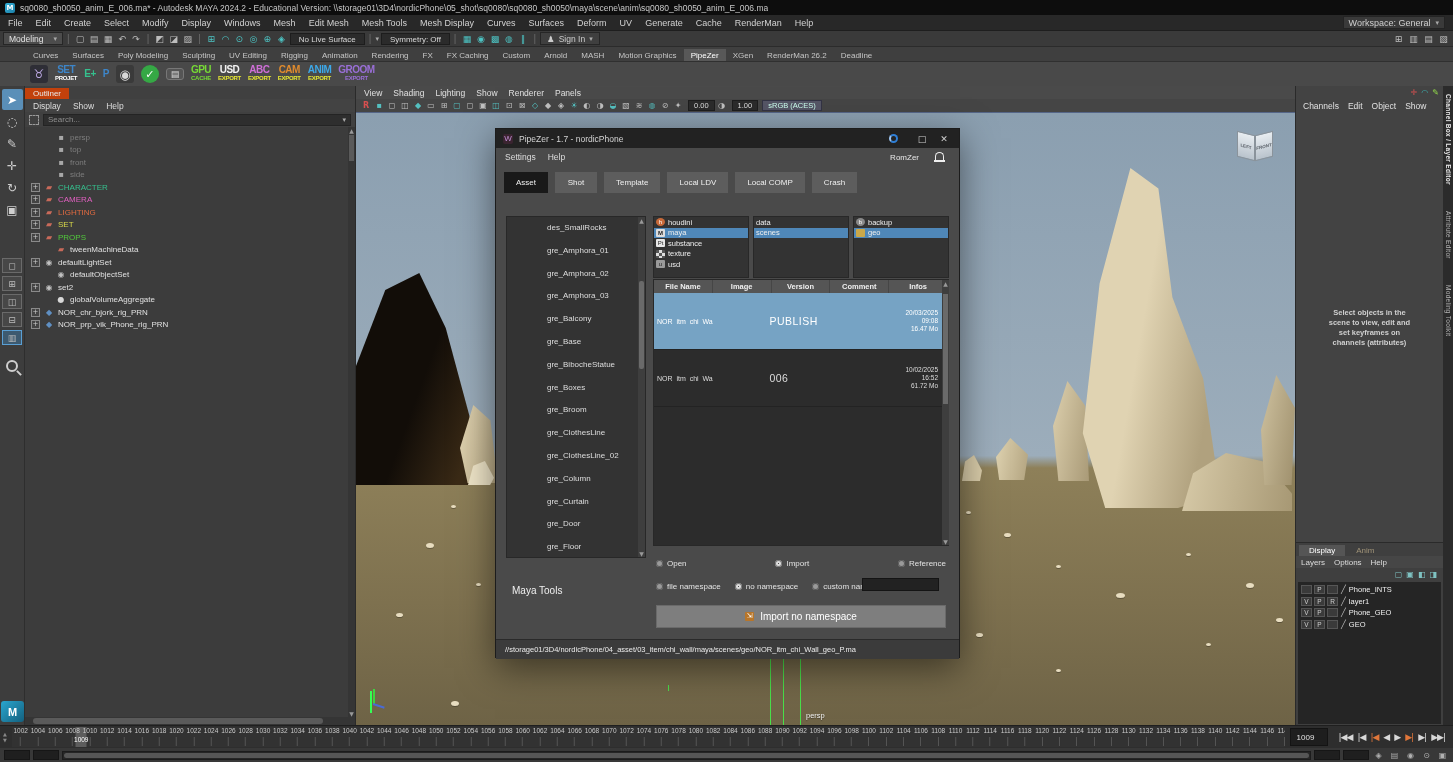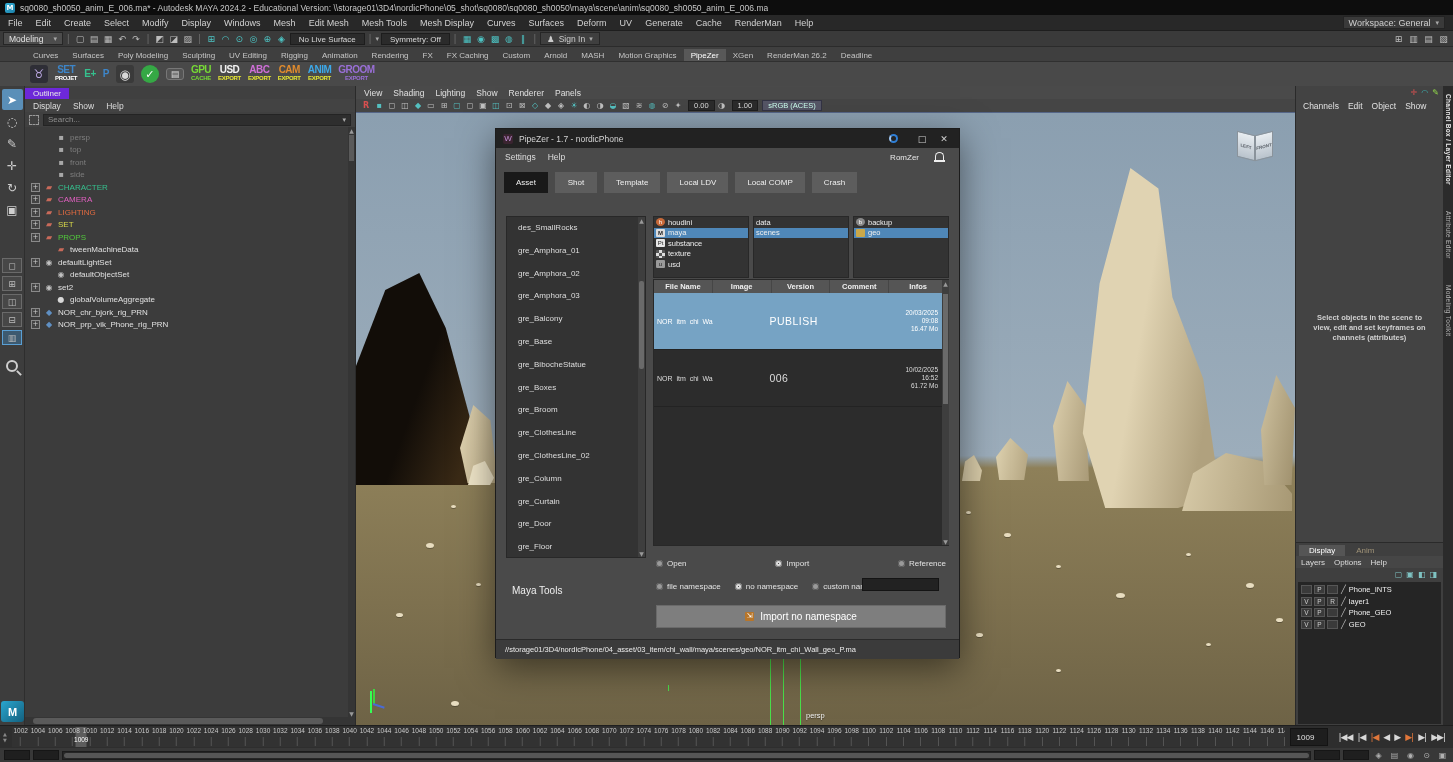--- a/index.html
+++ b/index.html
@@ -52,21 +52,21 @@
 .tool.active{background:#5a8fb8;color:#fff;}
 .tool-gap{height:34px;}
 .layout-btn{width:20px;height:15px;border:1px solid #6a6a6a;background:#474747;display:flex;align-items:center;justify-content:center;font-size:9px;color:#bbb;margin-top:2px;}
 .layout-btn.active{border-color:#5a9fd4;background:#3d5a70;}
 .magnifier{margin-top:14px;position:relative;width:12px;height:12px;border:2px solid #cfcfcf;border-radius:50%;}
 .magnifier::after{content:"";position:absolute;width:6px;height:2px;background:#cfcfcf;transform:rotate(45deg);left:8px;top:10px;}
 
 
 .outliner{width:331px;background:#404040;display:flex;flex-direction:column;border-right:1px solid #2a2a2a;position:relative;}
 .out-title{height:13px;display:flex;align-items:flex-end;}
-.out-title span{background:#6d28d9;color:#e8e8e8;font-size:8px;padding:1px 8px;}
+.out-title span{background:#c2410c;color:#e8e8e8;font-size:8px;padding:1px 8px;}
 .out-menus{height:13px;display:flex;gap:12px;align-items:center;padding-left:8px;background:#434343;font-size:8.5px;color:#ddd;}
 .out-search{height:15px;display:flex;align-items:center;gap:4px;padding:0 4px;background:#404040;}
 .out-search .sico{width:10px;height:10px;border:1px dashed #9a9a9a;}
 .out-search .sfield{flex:1;background:#2e2e2e;border:1px solid #242424;height:12px;display:flex;align-items:center;justify-content:space-between;padding:0 4px;font-size:8px;color:#8f8f8f;}
 .out-list{flex:1;background:#3c3c3c;overflow:hidden;padding-top:4px;position:relative;}
 .out-row{height:12.5px;display:flex;align-items:center;font-size:8px;color:#e0e0e0;}
 .out-exp{width:9px;height:9px;border:1px solid #8a8a8a;font-size:7px;line-height:7px;text-align:center;color:#ccc;margin-right:3px;background:#444;}
 .out-exp.spacer{visibility:hidden;}
 .out-ico{width:12px;text-align:center;font-size:8px;margin-right:3px;}
 .out-label.muted{color:#7d7d7d;}
@@ -97,21 +97,21 @@
 .vc-front{left:21px;top:6px;transform:skewY(-14deg);}
 .axis-gizmo{position:absolute;width:20px;height:24px;}
 .axis-y{position:absolute;left:9px;bottom:4px;width:2px;height:16px;background:#3fd43f;}
 .axis-x{position:absolute;left:9px;bottom:4px;width:12px;height:2px;background:#4a6ad4;transform:rotate(18deg);transform-origin:left;}
 
 
 .rightpanel{width:148px;background:#434343;display:flex;flex-direction:column;border-left:1px solid #2a2a2a;}
 .cb-icons{height:13px;display:flex;justify-content:flex-end;gap:4px;padding:2px 4px 0;}
 .cb-ic{font-size:8px;line-height:9px;}
 .cb-menus{height:14px;display:flex;gap:9px;align-items:center;padding-left:7px;font-size:8.5px;color:#e0e0e0;}
-.cb-empty{flex:1;display:flex;align-items:center;justify-content:center;text-align:center;font-size:7.5px;font-weight:bold;color:#d0d0d0;padding:0 12px;line-height:10px;}
+.cb-empty{flex:1;display:flex;align-items:center;justify-content:center;text-align:center;font-size:7.5px;font-weight:bold;color:#d0d0d0;padding:0 28px;line-height:10px;}
 .layers-panel{height:183px;display:flex;flex-direction:column;border-top:1px solid #2a2a2a;background:#3f3f3f;}
 .lp-tabs{height:13px;display:flex;align-items:flex-end;gap:1px;padding-left:3px;}
 .lp-tab{font-size:8px;padding:1px 10px;color:#9f9277;}
 .lp-tab.active{background:#555;color:#fff;}
 .lp-menus{height:12px;display:flex;gap:9px;align-items:center;padding-left:5px;font-size:8px;color:#ddd;background:#464646;}
 .lp-icons{height:13px;display:flex;justify-content:flex-end;gap:4px;align-items:center;padding-right:6px;}
 .lp-ic{font-size:8px;color:#7fc2c2;}
 .lp-list{flex:1;background:#252525;margin:1px 2px;padding-top:2px;}
 .lp-row{height:11.5px;display:flex;align-items:center;gap:2px;padding-left:3px;font-size:7.5px;color:#eee;}
 .lp-box{width:11px;height:9px;background:#3a3a3a;border:1px solid #565656;font-size:6.5px;line-height:8px;text-align:center;color:#cfcfcf;}
@@ -159,21 +159,21 @@
 .bell::after{content:"";position:absolute;left:-2px;bottom:-2px;width:11px;height:2px;background:#f0f0f0;}
 .dlg-tabs{display:flex;gap:2px;margin:5px 8px 0;border-bottom:1px solid #2c2c2c;font-size:8px;}
 .dlg-tab{padding:3px 11px;color:#a8a8a8;}
 .dlg-tab.active{background:#2e2e2e;color:#fff;}
 .dlg-cats{display:flex;gap:7px;margin:6px 8px;}
 .dlg-cat{background:#5d5d5d;color:#efefef;font-size:8px;padding:6px 12px;min-width:42px;text-align:center;}
 .dlg-cat.active{background:#191919;}
 .dlg-body{position:absolute;left:0;top:0;right:0;bottom:0;pointer-events:none;}
 .dlg-body>*{pointer-events:auto;}
 .asset-list{position:absolute;left:10px;top:87px;width:140px;height:342px;background:#333;border:1px solid #282828;overflow:hidden;}
-.asset-row{height:22.8px;line-height:22.8px;padding-left:11px;font-size:8px;color:#dedede;}
+.asset-row{height:22.8px;line-height:22.8px;padding-left:40px;font-size:8px;color:#dedede;}
 .alist-scroll{position:absolute;right:0;top:0;bottom:0;width:7px;background:#3e3e3e;}
 .alist-scroll .thumb{position:absolute;left:1px;top:64px;width:5px;height:88px;background:#6a6a6a;border-radius:2px;}
 .alist-scroll .arr{position:absolute;left:0;width:7px;text-align:center;font-size:6px;color:#999;}
 .pane{position:absolute;top:87px;width:96px;height:62px;background:#333;border:1px solid #282828;overflow:hidden;}
 .pane-row{height:10.5px;display:flex;align-items:center;gap:3px;padding-left:2px;font-size:7.5px;color:#eee;}
 .pane-row.sel{background:#4f87b8;}
 .pi{width:9px;height:8px;font-size:6px;line-height:8px;text-align:center;background:#777;color:#222;border-radius:1px;flex:0 0 9px;}
 .pi.maya-icon{background:#ddd;font-weight:bold;}
 .pi.houdini-icon{background:#c86a3a;color:#fff;border-radius:50%;}
 .pi.substance-icon{background:#e8e8e8;}

